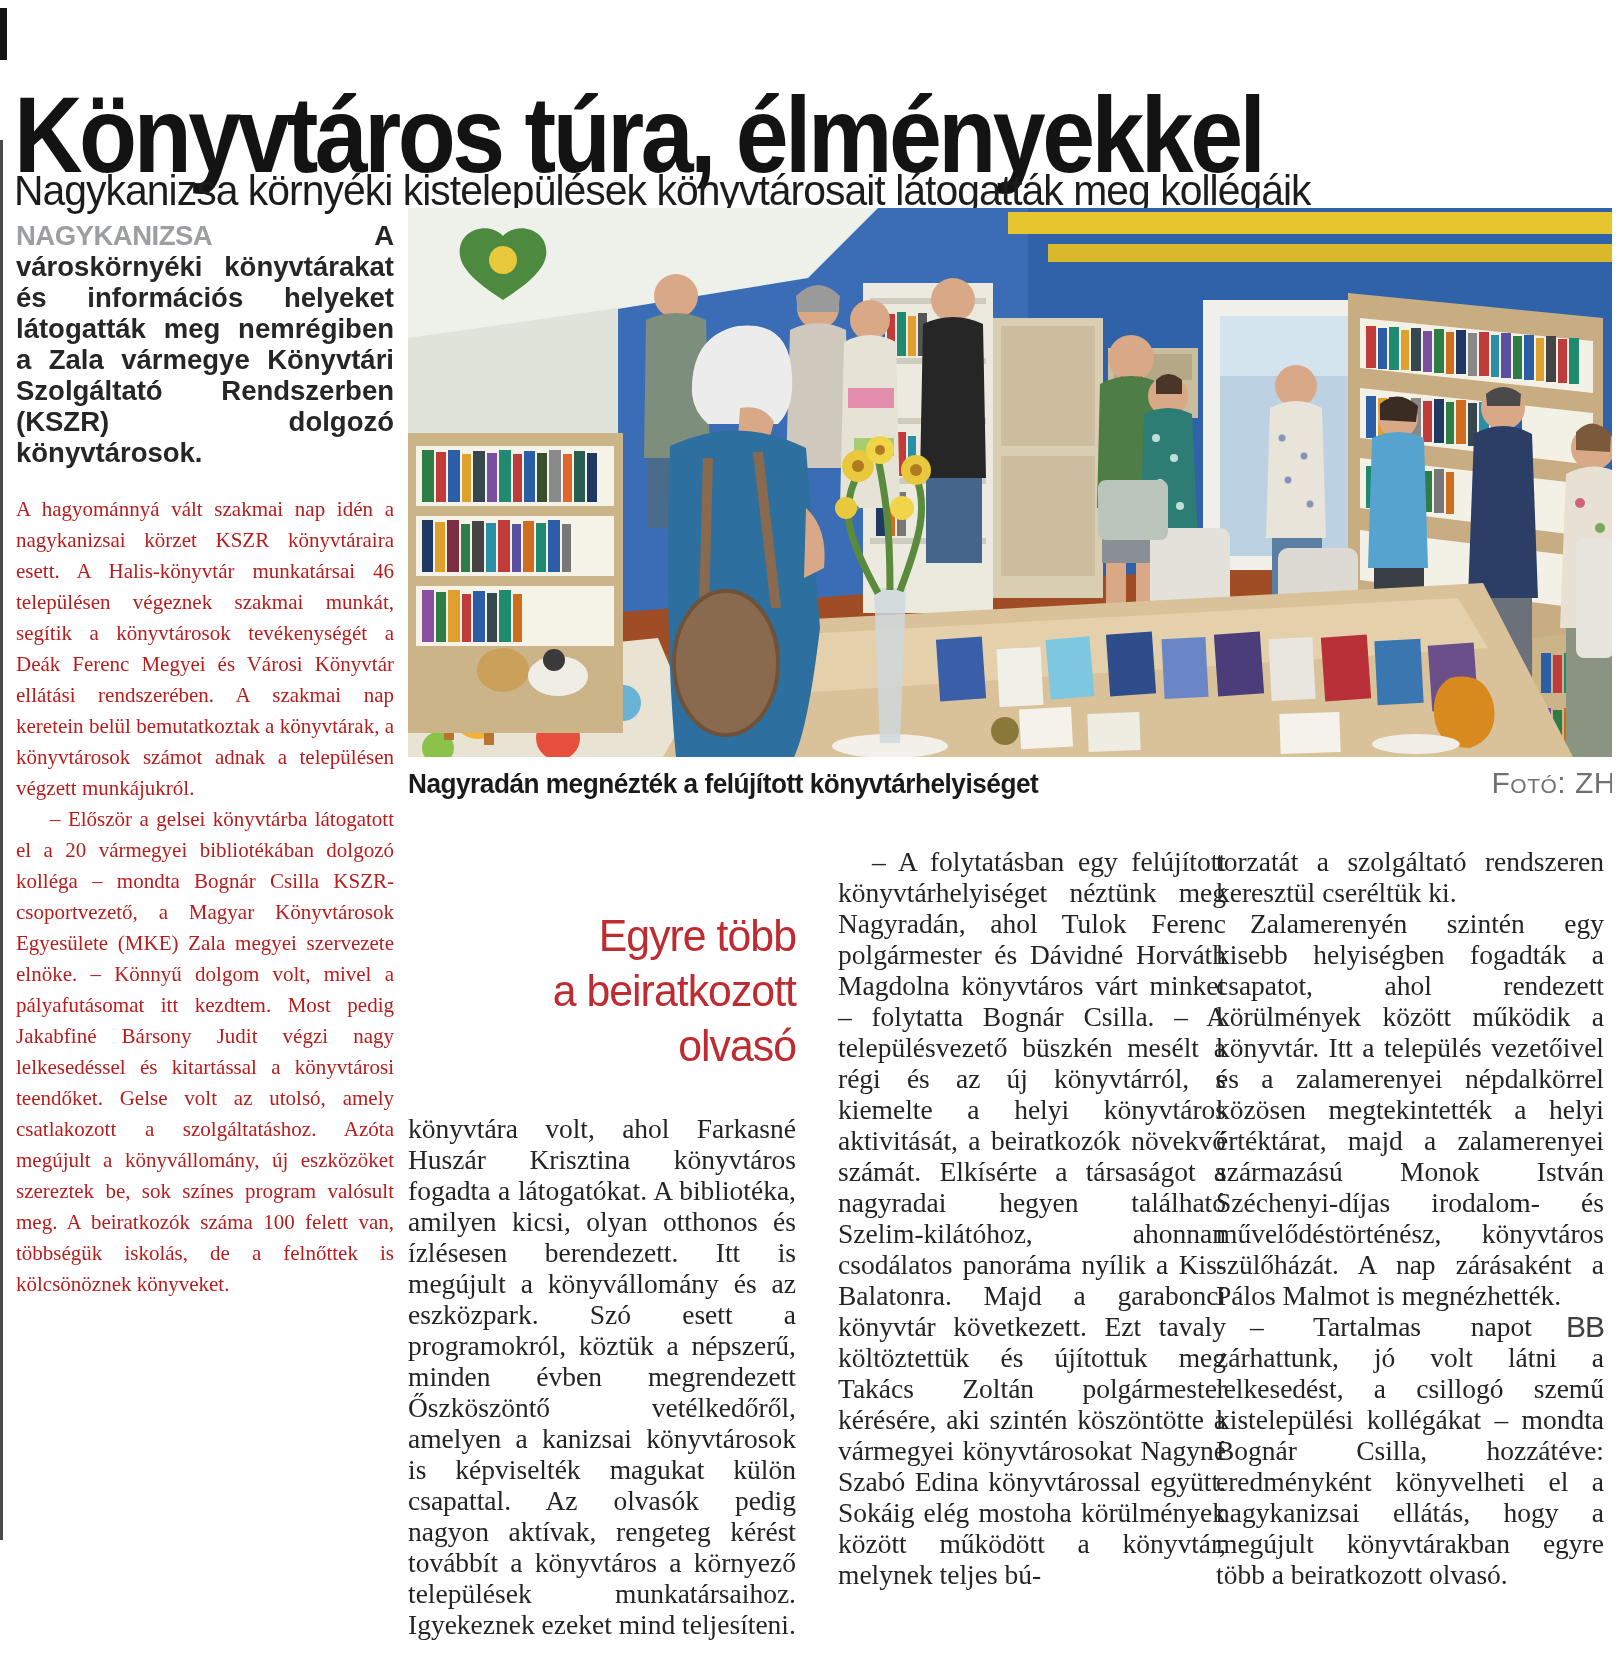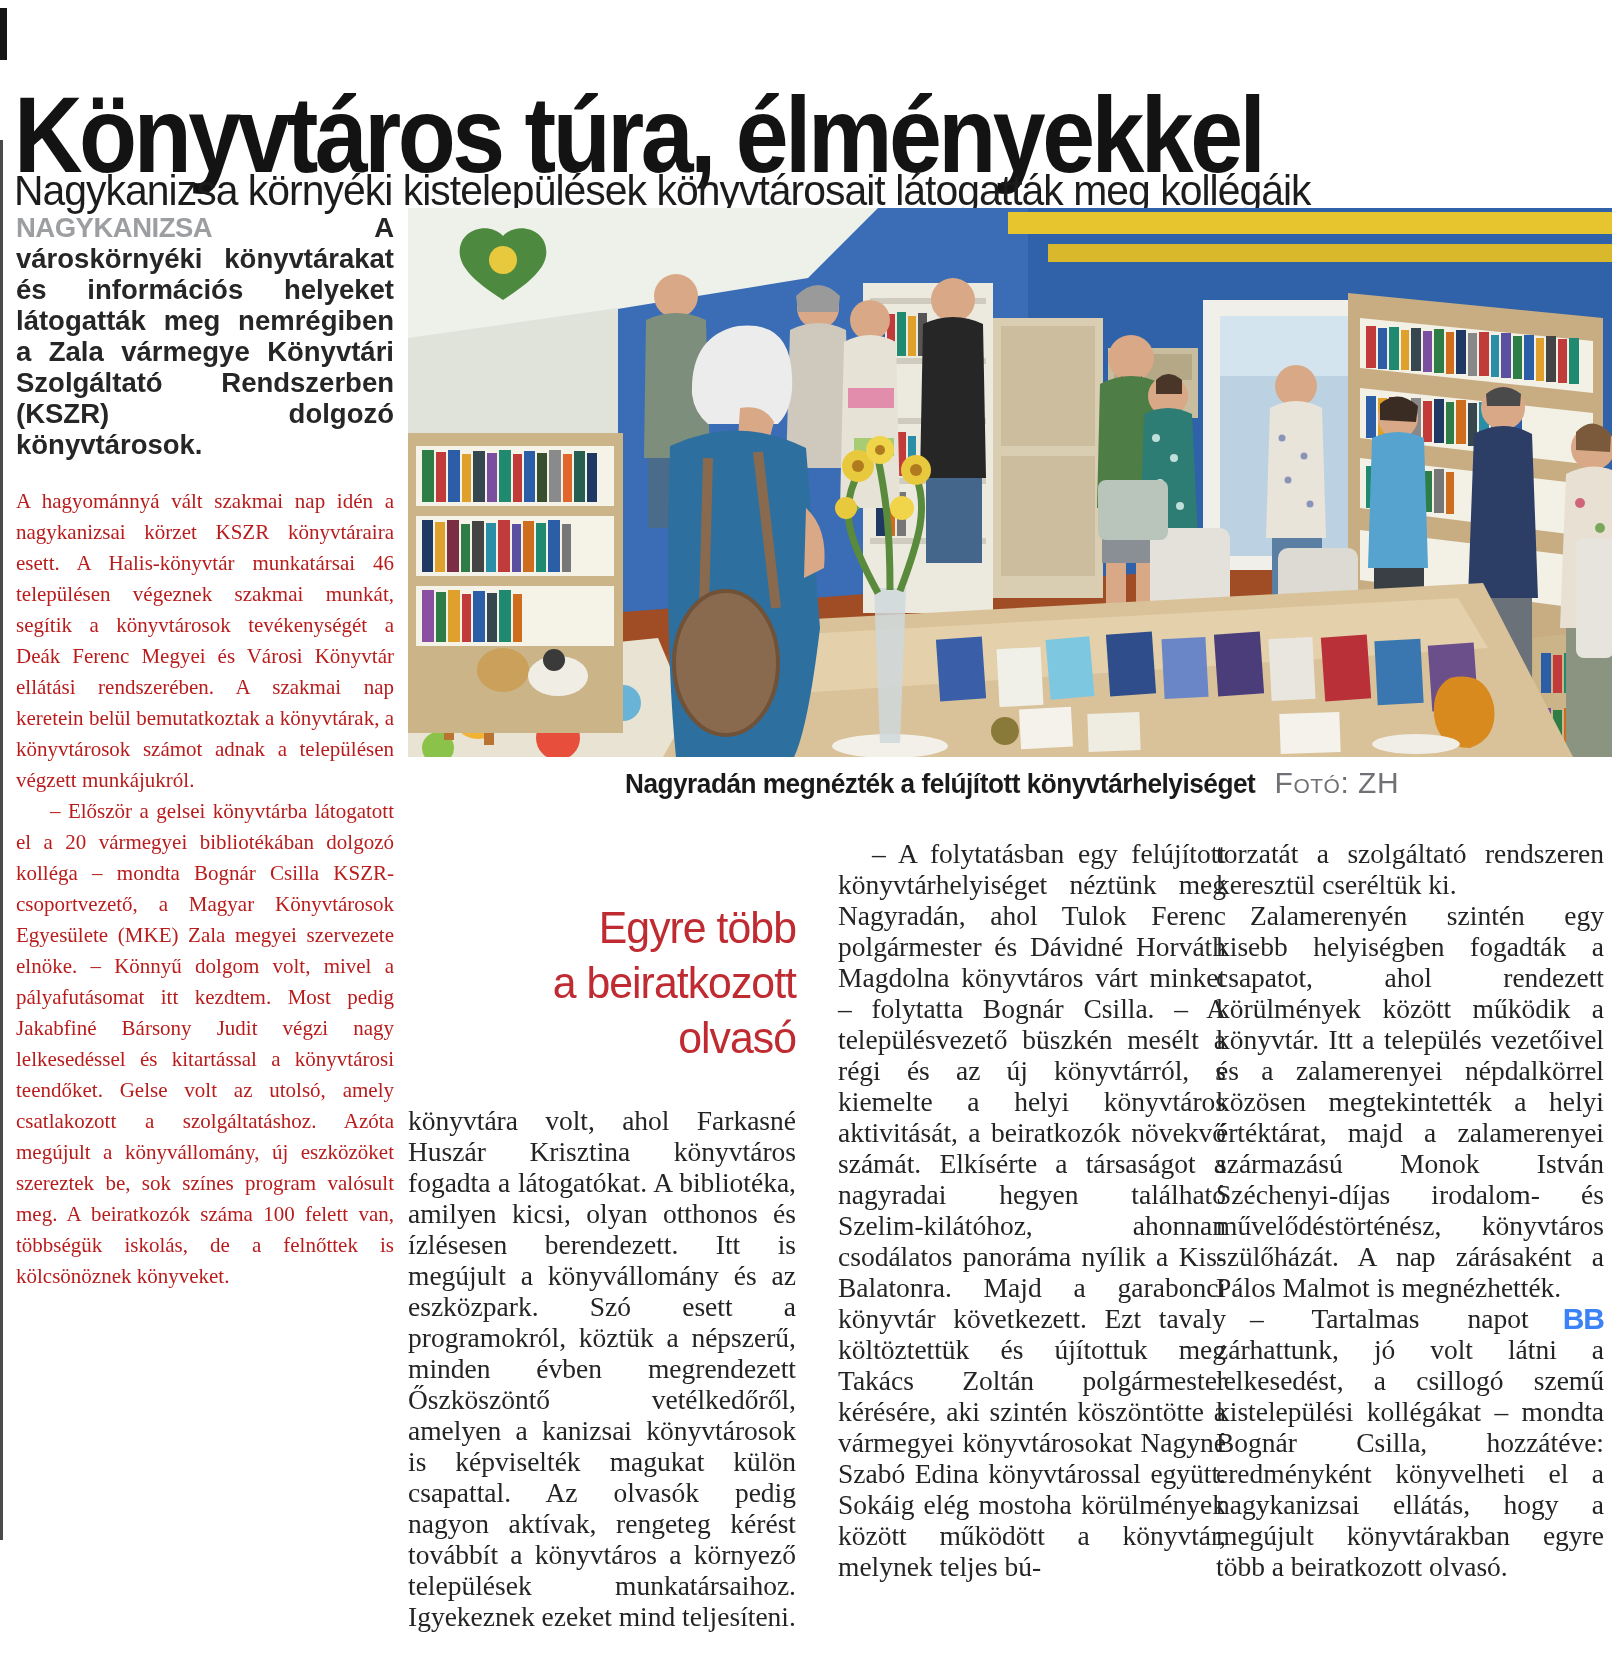--- a/index.html
+++ b/index.html
@@ -8,21 +8,21 @@
   .edge-rule{position:absolute;left:0;top:140px;width:3px;height:1400px;background:#4a4a4a;}
   .corner-mark{position:absolute;left:0;top:8px;width:7px;height:52px;background:#151515;}
 
   .headline{position:absolute;left:14px;top:8px;white-space:nowrap;
     font-family:"Liberation Sans",sans-serif;font-weight:bold;font-size:108px;line-height:1.02;
     letter-spacing:-4px;color:#131313;transform:scaleX(.88);transform-origin:0 0;}
   .subhead{position:absolute;left:14px;top:131px;white-space:nowrap;
     font-family:"Liberation Sans",sans-serif;font-weight:400;font-size:43px;line-height:1.1;
     letter-spacing:-1px;color:#1c1c1c;transform:scaleX(.95);transform-origin:0 0;}
 
-  .col{position:absolute;text-align:justify;}
+  .col{position:absolute;text-align:justify;margin-top:8px;}
   .col p{margin:0;}
   .col p.ind{text-indent:34px;}
 
   .col1{left:16px;top:212px;width:378px;}
   .lead{font-family:"Liberation Sans",sans-serif;font-weight:bold;
         font-size:27.5px;line-height:31px;color:#262626;}
   .lead .loc{color:#9c9ea1;letter-spacing:-0.5px;}
   .body-block{margin-top:26px;font-size:21px;line-height:31px;color:#b91c1c;}
 
   .col2{left:408px;top:894px;width:388px;}
@@ -32,28 +32,28 @@
 
   .pullquote{font-family:"Liberation Sans",sans-serif;font-weight:400;
     font-size:45px;line-height:55px;color:#bf2b31;text-align:right;white-space:pre-line;
     letter-spacing:-1px;transform:scaleX(.95);transform-origin:100% 0;
     margin:6px 0 40px 0;}
 
   .photo{position:absolute;left:408px;top:208px;width:1208px;height:549px;background:#3a6db5;}
   .photo svg{display:block;width:100%;height:100%;}
 
   .captionrow{position:absolute;left:408px;top:766px;width:1208px;
-    display:flex;justify-content:center;align-items:baseline;}
+    display:flex;justify-content:space-between;align-items:baseline;}
   .caption{font-family:"Liberation Sans",sans-serif;font-weight:bold;font-size:27px;
     color:#1a1a1a;letter-spacing:-0.5px;transform:scaleX(.97);transform-origin:0 0;}
   .credit{font-family:"Liberation Sans",sans-serif;font-weight:400;font-size:30px;
     color:#6f7174;font-variant:small-caps;letter-spacing:0.5px;}
 
-  .bb{float:right;font-family:"Liberation Sans",sans-serif;font-weight:bold;
-      font-size:30px;color:#3b82f6;letter-spacing:-1px;line-height:31px;}
+  .bb{float:right;font-family:"Liberation Sans",sans-serif;font-weight:normal;
+      font-size:30px;color:#404040;letter-spacing:-1px;line-height:31px;}
 </style>
 </head>
 <body>
 
 <div class="page">
 
   <div class="corner-mark"></div>
   <div class="edge-rule"></div>
 
   <h1 class="headline">Könyvtáros túra, élményekkel</h1>

